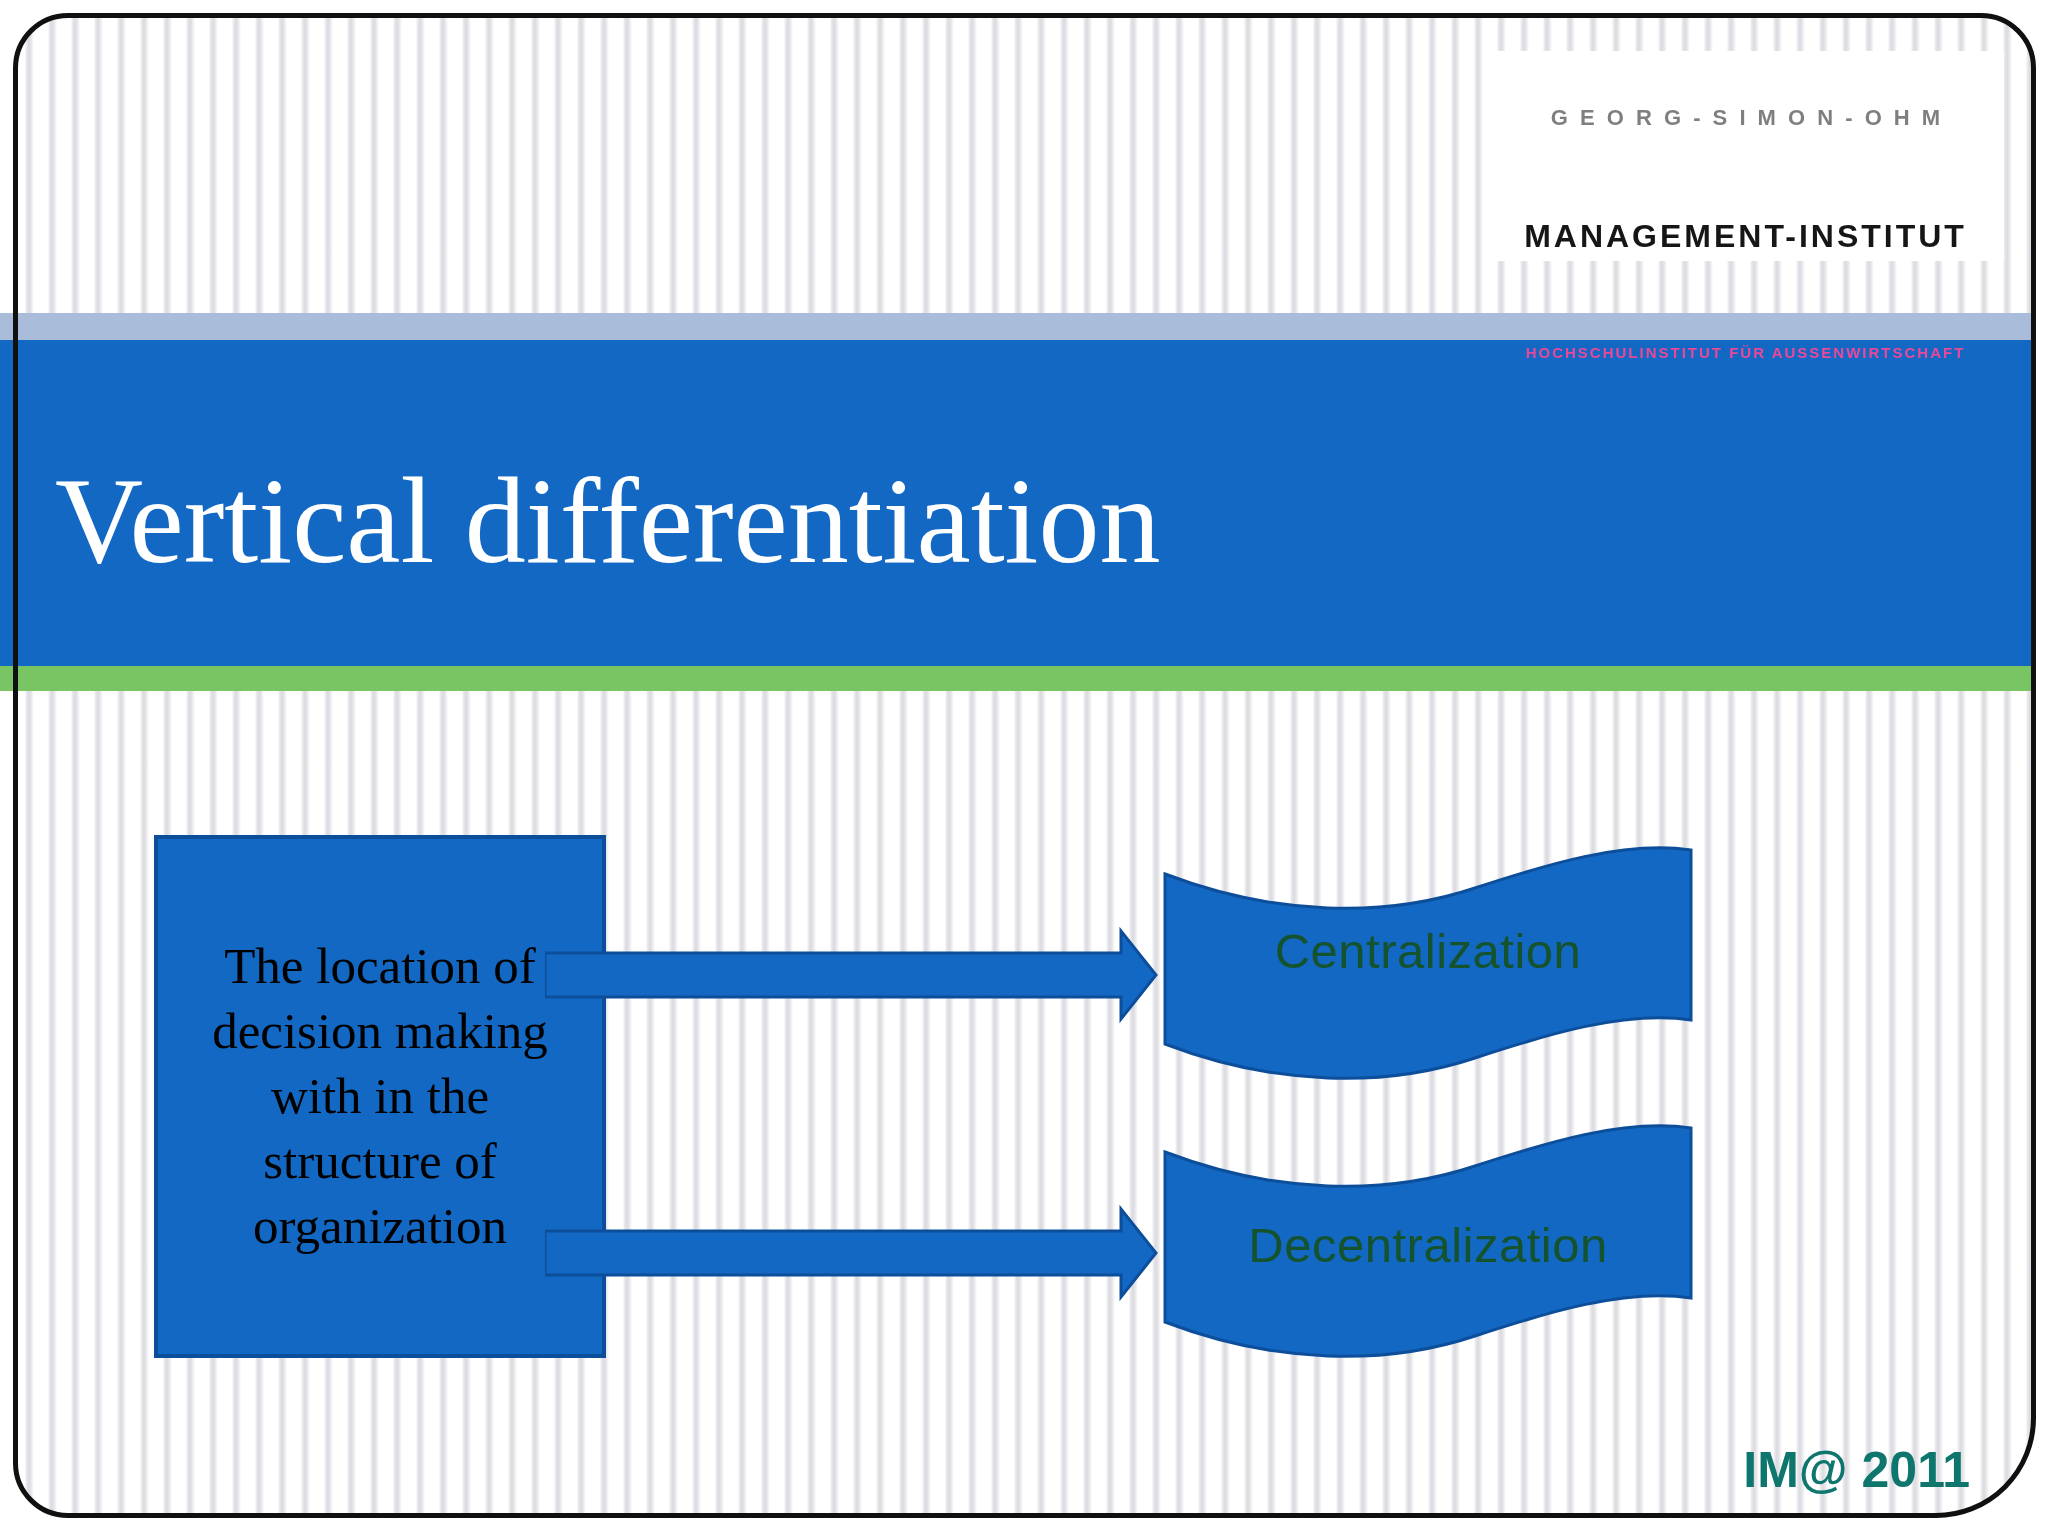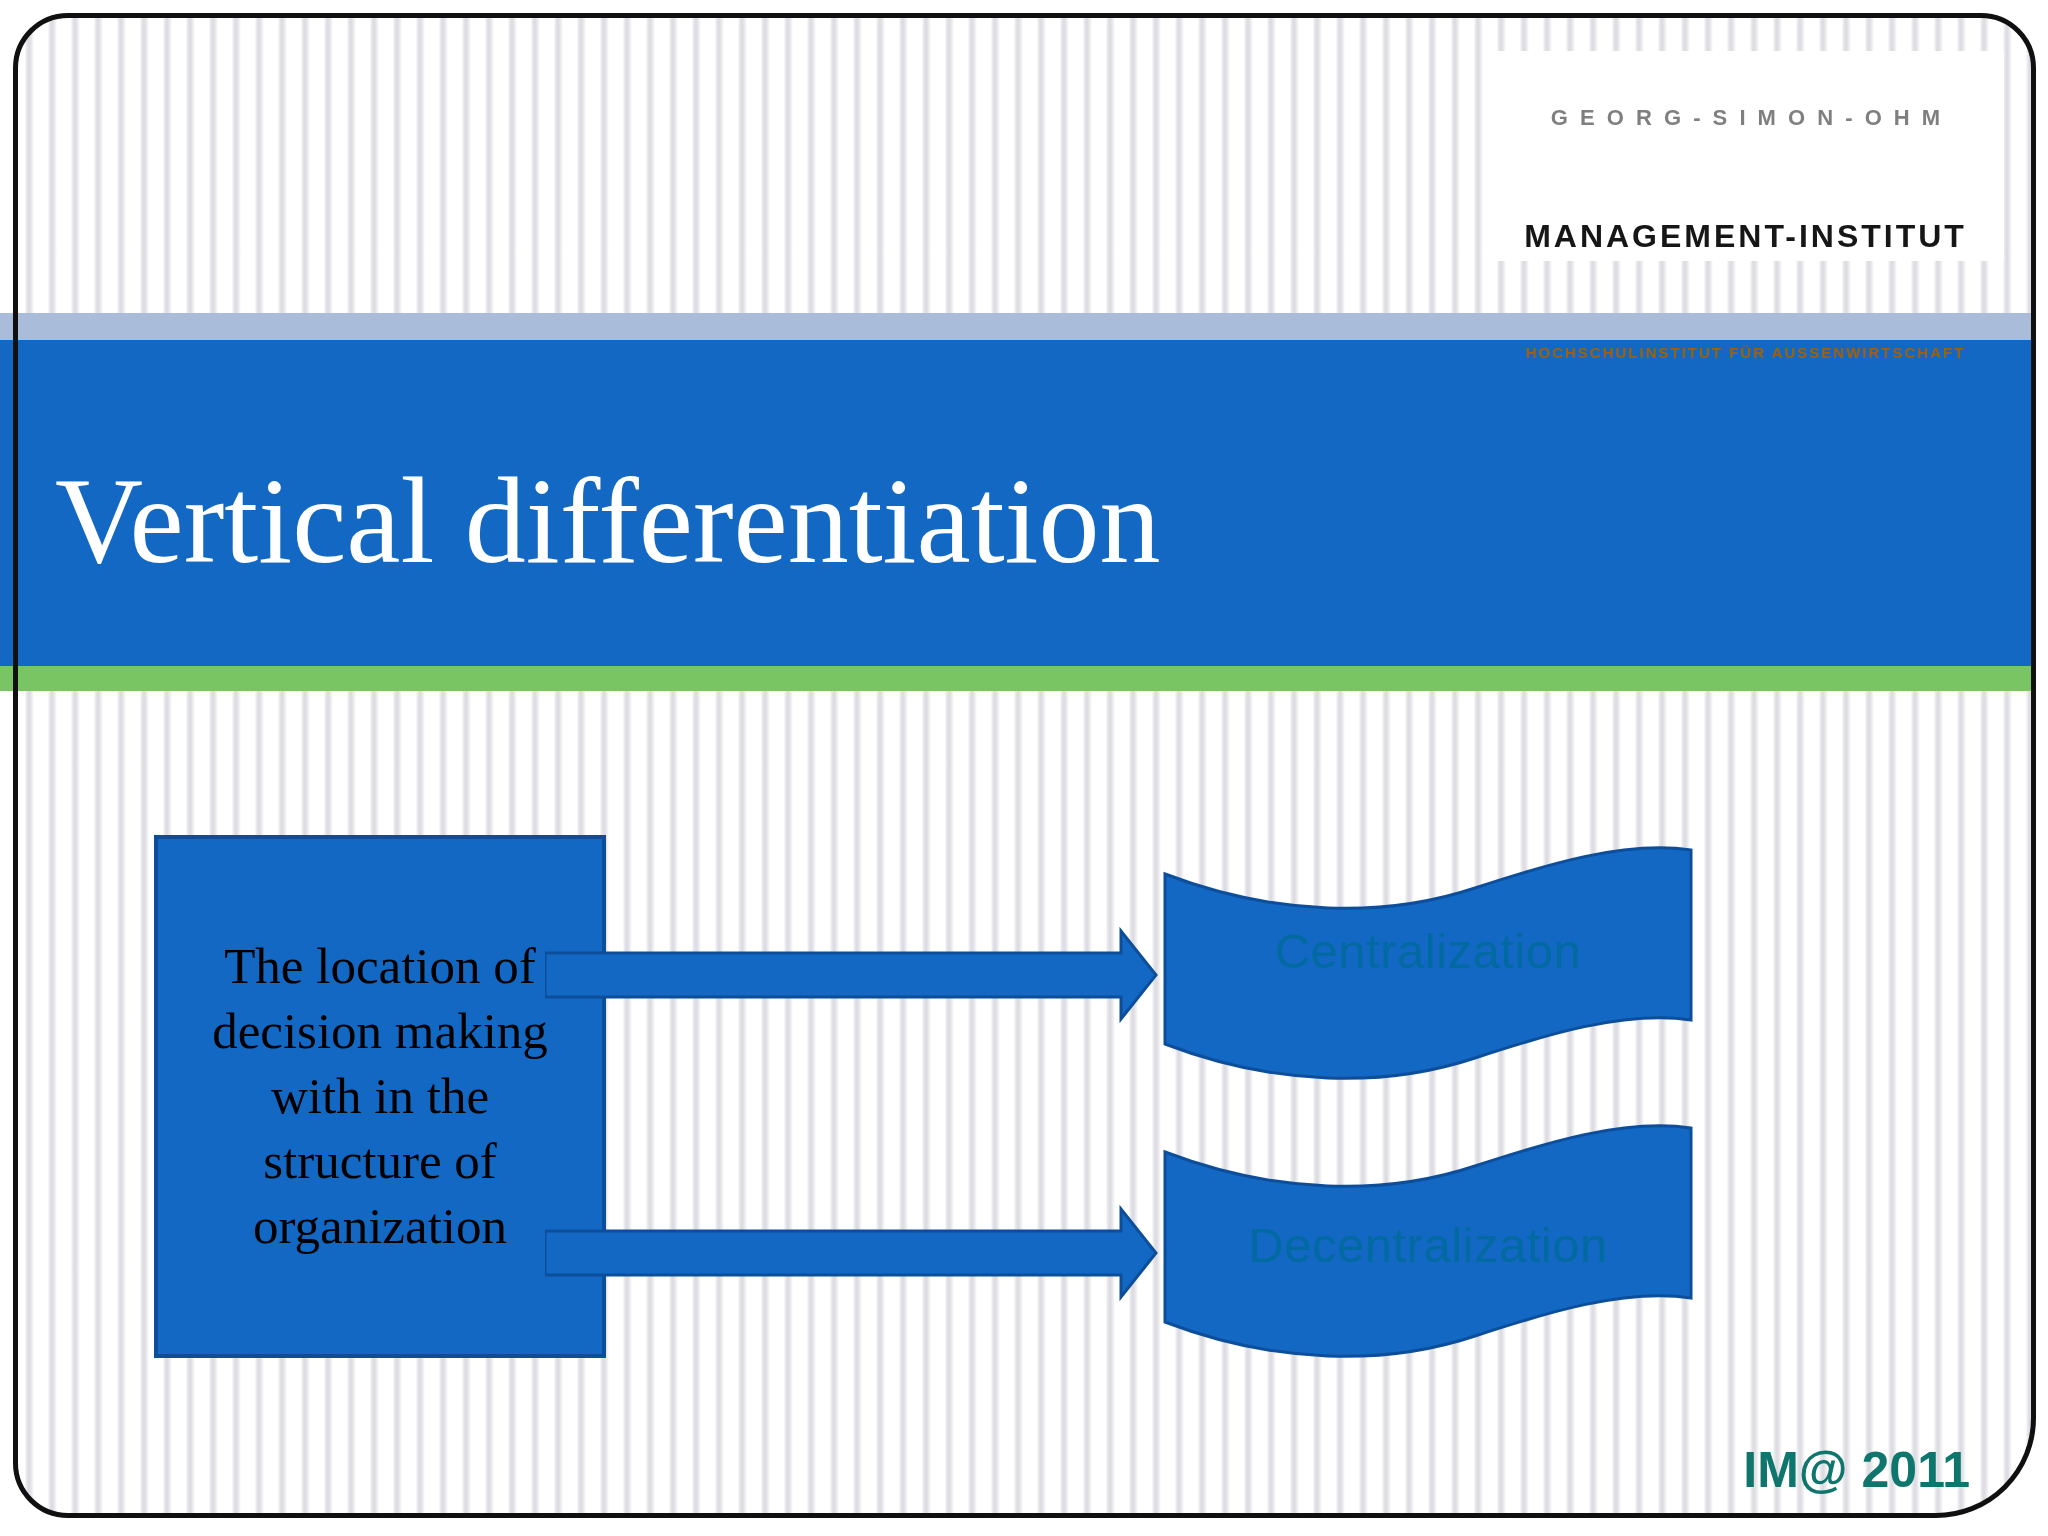--- a/index.html
+++ b/index.html
@@ -56,42 +56,42 @@
   .logo-line1{
     margin-top:8px;color:#7f7f7f;font-size:22px;font-weight:bold;
     letter-spacing:0.55em;text-indent:0.55em;white-space:nowrap;
   }
   .logo-rule{width:470px;height:2px;background:#b5b5b5;margin-top:5px;}
   .logo-line2{
     margin-top:2px;color:#161616;font-size:32px;font-weight:bold;
     letter-spacing:3px;white-space:nowrap;
   }
   .logo-line3{
-    margin-top:4px;color:#a16207;font-size:15px;font-weight:bold;
+    margin-top:4px;color:#ec4899;font-size:15px;font-weight:bold;
     letter-spacing:2px;white-space:nowrap;
   }
   
   .source-box{
     position:absolute;left:154px;top:835px;width:452px;height:523px;
     box-sizing:border-box;
     background:var(--accent-blue,#1268c3);
     border:4px solid var(--outline-blue,#0d4e9b);
     z-index:4;
     display:flex;flex-direction:column;align-items:center;justify-content:center;
     font-family:"Liberation Serif",serif;
     font-size:51px;line-height:65px;color:#000000;text-align:center;
   }
   .flow-arrow{position:absolute;z-index:4;}
   .flow-arrow svg{display:block;}
   .wave{position:absolute;width:536px;height:250px;z-index:4;}
   .wave svg{position:absolute;left:0;top:0;display:block;}
   .wave-label{
     position:absolute;left:0;top:0;width:100%;height:100%;
     display:flex;align-items:center;justify-content:center;
-    color:#0369a1;font-size:49px;letter-spacing:0.5px;
+    color:#14532d;font-size:49px;letter-spacing:0.5px;
     transform:translateY(-12px);
   }
   .wave.lower .wave-label{transform:translateY(4px);}
   .slide-footer{
     position:absolute;right:78px;top:1441px;
     font-size:50px;font-weight:bold;color:#0f766e;z-index:5;
   }
   .shape-fill{fill:var(--accent-blue,#1268c3);stroke:var(--outline-blue,#0d4e9b);stroke-width:3;}
   .mark-fill{fill:var(--navy,#23357e);}
 </style>

